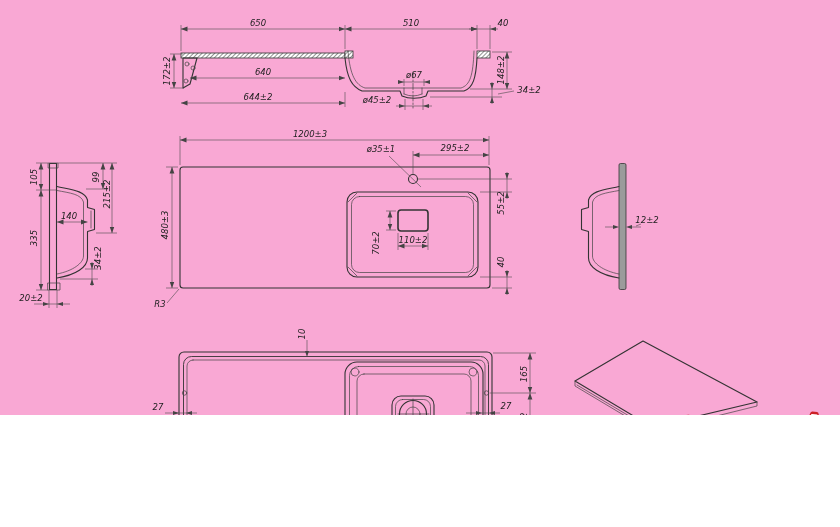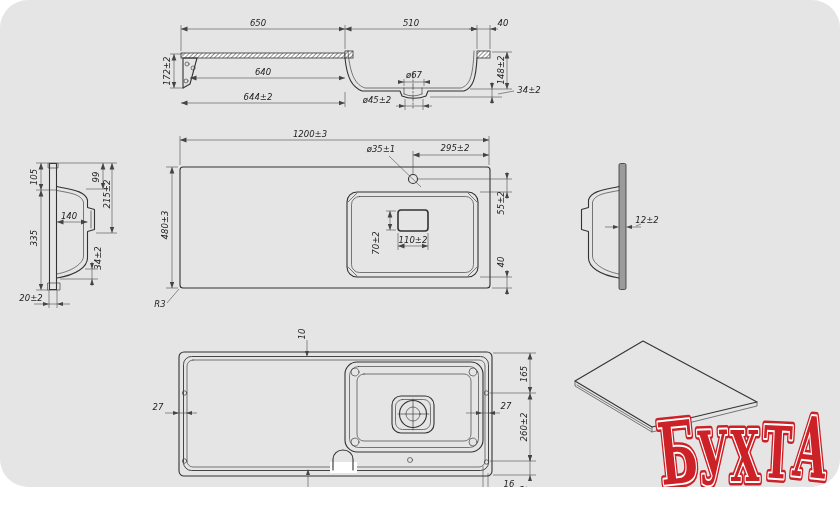--- a/index.html
+++ b/index.html
@@ -1,17 +1,17 @@
 <!DOCTYPE html>
 <html><head>
 <meta charset="utf-8">
 <style>
   html,body{margin:0;padding:0;background:#fff;}
-  #stage{position:relative;width:840px;height:487px;background:#e5e5e5;overflow:hidden;
-         font-family:"DejaVu Sans",sans-serif;border-radius:28px;}
+  #stage{position:relative;width:840px;height:415px;background:#f9a8d4;overflow:hidden;
+         font-family:"DejaVu Sans",sans-serif;}
   svg{position:absolute;left:0;top:0;}
   .o  {fill:none;stroke:#333;stroke-width:1.1;stroke-linejoin:round;stroke-linecap:round;}
   .o2 {fill:none;stroke:#444;stroke-width:0.7;stroke-linejoin:round;stroke-linecap:round;}
   .d  {fill:none;stroke:#4a4a4a;stroke-width:0.6;}
   .dm {marker-start:url(#ar);marker-end:url(#ar);}
   .ah {fill:#444;stroke:none;}
   text.t{font-family:"DejaVu Sans",sans-serif;font-style:italic;font-size:8.5px;fill:#222;}
   .hatchf{fill:url(#h);stroke:#333;stroke-width:0.8;}
   .grayf{fill:#9b9b9b;stroke:#333;stroke-width:0.8;}
   .logoBack{font-family:"DejaVu Serif",serif;font-weight:bold;fill:none;stroke:#cc2127;stroke-width:9;stroke-linejoin:round;}

